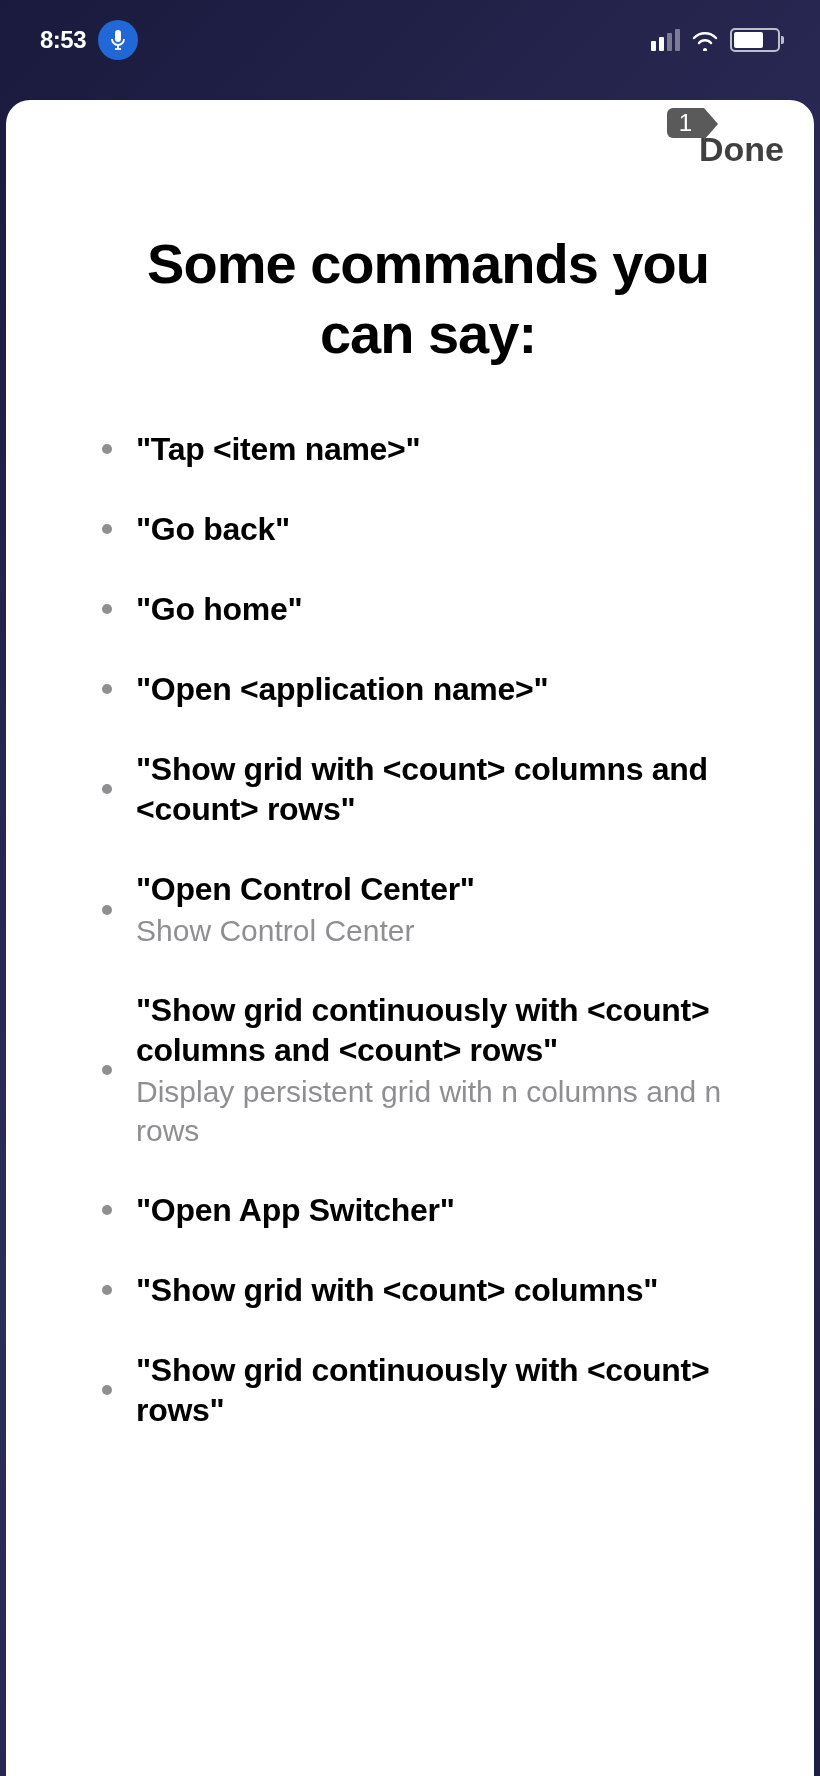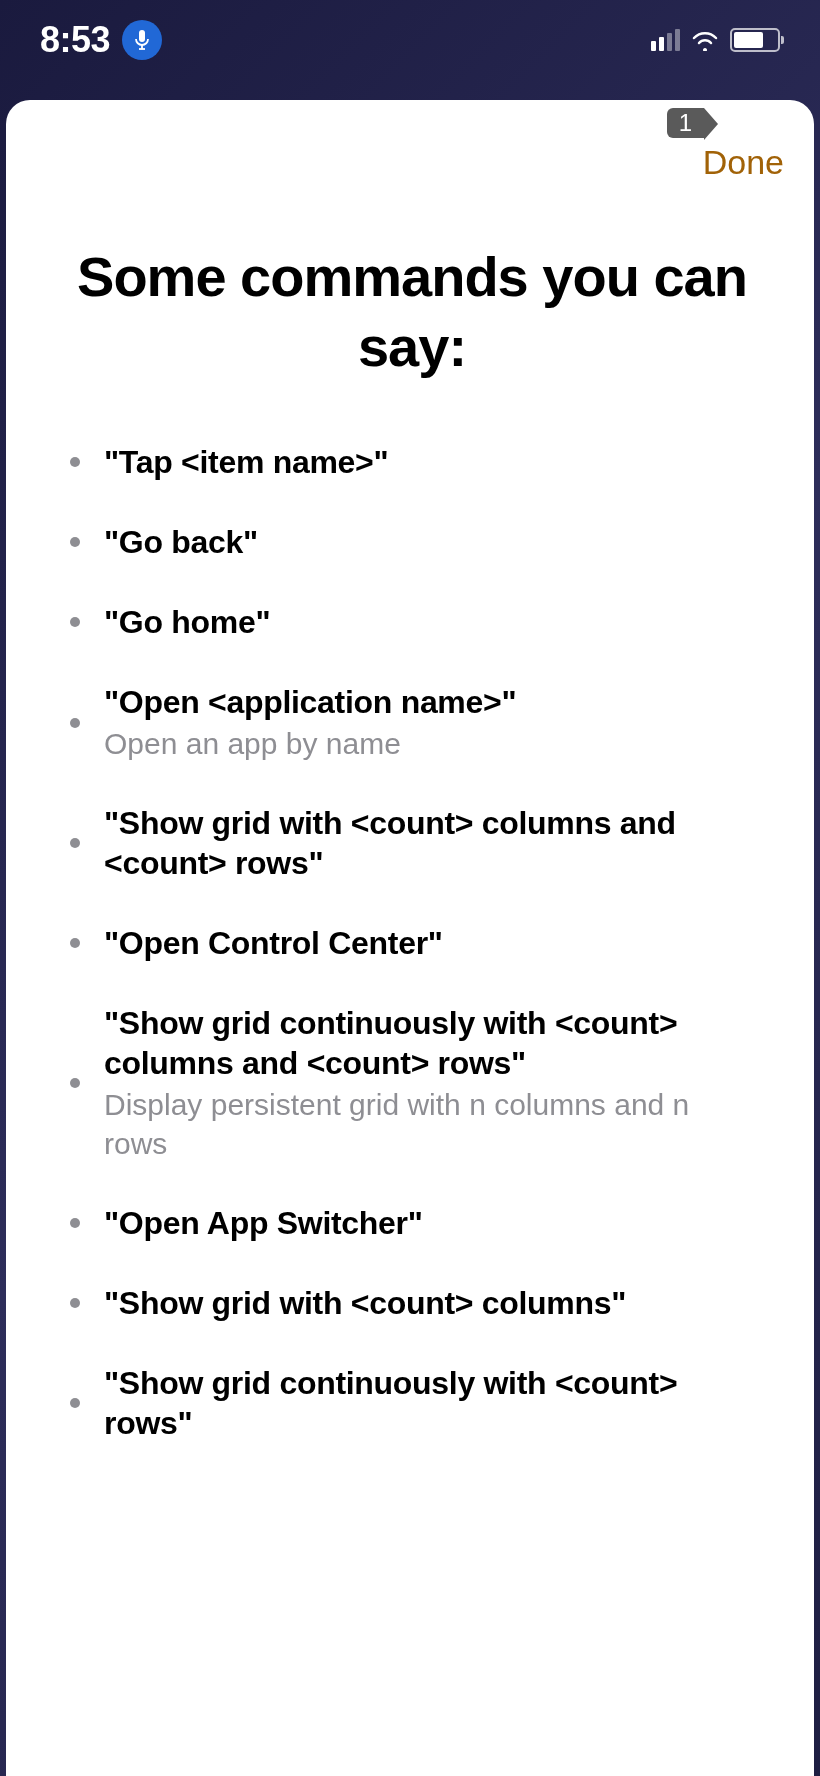--- a/index.html
+++ b/index.html
@@ -23,21 +23,21 @@
       color: white;
     }
     
     .status-left {
       display: flex;
       align-items: center;
       gap: 12px;
     }
     
     .status-time {
-      font-size: 36px;
+      font-size: 24px;
       font-weight: 600;
       letter-spacing: -0.5px;
     }
     
     .mic-badge {
       width: 40px;
       height: 40px;
       border-radius: 50%;
       background: #2168d6;
       display: flex;
@@ -140,31 +140,30 @@
       left: 100%;
       top: 0;
       width: 0;
       height: 0;
       border-top: 16px solid transparent;
       border-bottom: 16px solid transparent;
       border-left: 14px solid #5a5a5a;
     }
     
     .done-button {
-      color: #a16207;
+      color: #404040;
       font-size: 34px;
-      font-weight: 400;
+      font-weight: 700;
       background: none;
       border: none;
       cursor: pointer;
-      margin-top: 13px;
     }
     
     .content {
-      padding: 50px 60px 40px 64px;
+      padding: 50px 60px 40px 96px;
       overflow-y: auto;
       flex: 1;
     }
     
     .page-title {
       font-size: 56px;
       font-weight: 800;
       text-align: center;
       line-height: 1.25;
       letter-spacing: -1px;
@@ -270,33 +269,33 @@
       <li class="command-item">
         <span class="bullet"></span>
         <div class="command-text">
           <div class="command-title">"Go home"</div>
         </div>
       </li>
       <li class="command-item">
         <span class="bullet"></span>
         <div class="command-text">
           <div class="command-title">"Open &lt;application name&gt;"</div>
-          <div class="command-desc">Open an app by name</div>
         </div>
       </li>
       <li class="command-item">
         <span class="bullet"></span>
         <div class="command-text">
           <div class="command-title">"Show grid with &lt;count&gt; columns and &lt;count&gt; rows"</div>
         </div>
       </li>
       <li class="command-item">
         <span class="bullet"></span>
         <div class="command-text">
           <div class="command-title">"Open Control Center"</div>
+          <div class="command-desc">Show Control Center</div>
         </div>
       </li>
       <li class="command-item">
         <span class="bullet"></span>
         <div class="command-text">
           <div class="command-title">"Show grid continuously with &lt;count&gt; columns and &lt;count&gt; rows"</div>
           <div class="command-desc">Display persistent grid with n columns and n rows</div>
         </div>
       </li>
       <li class="command-item">

